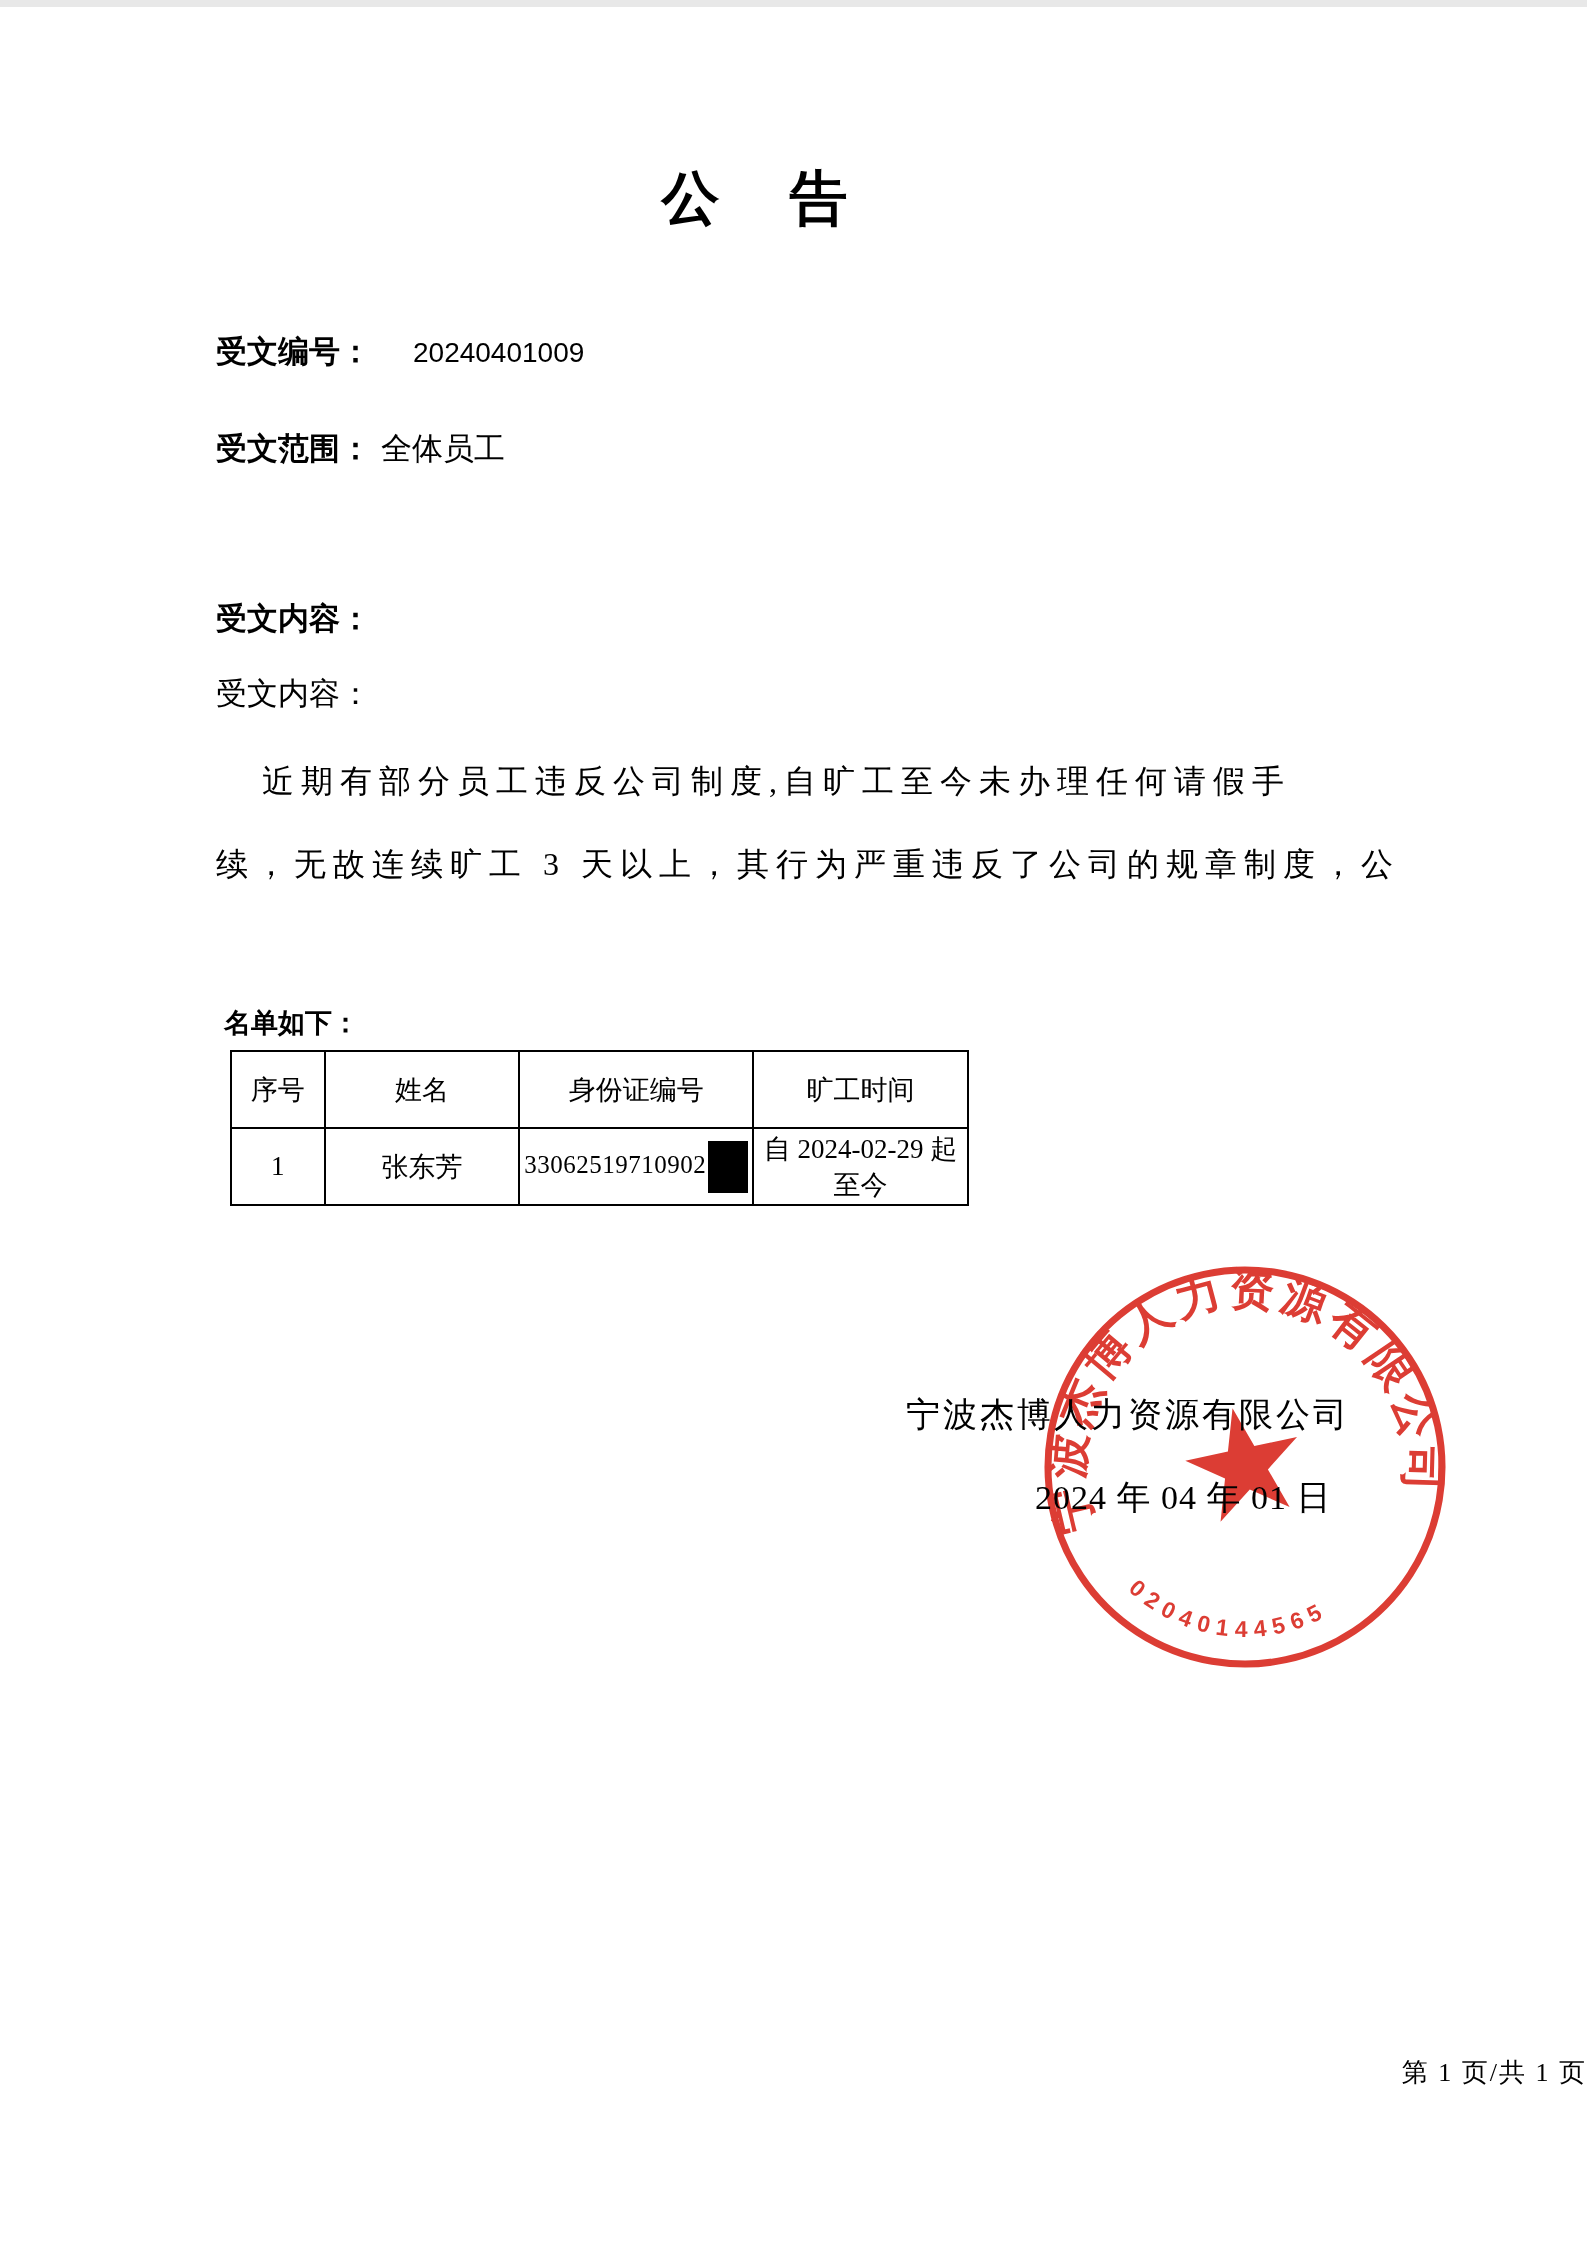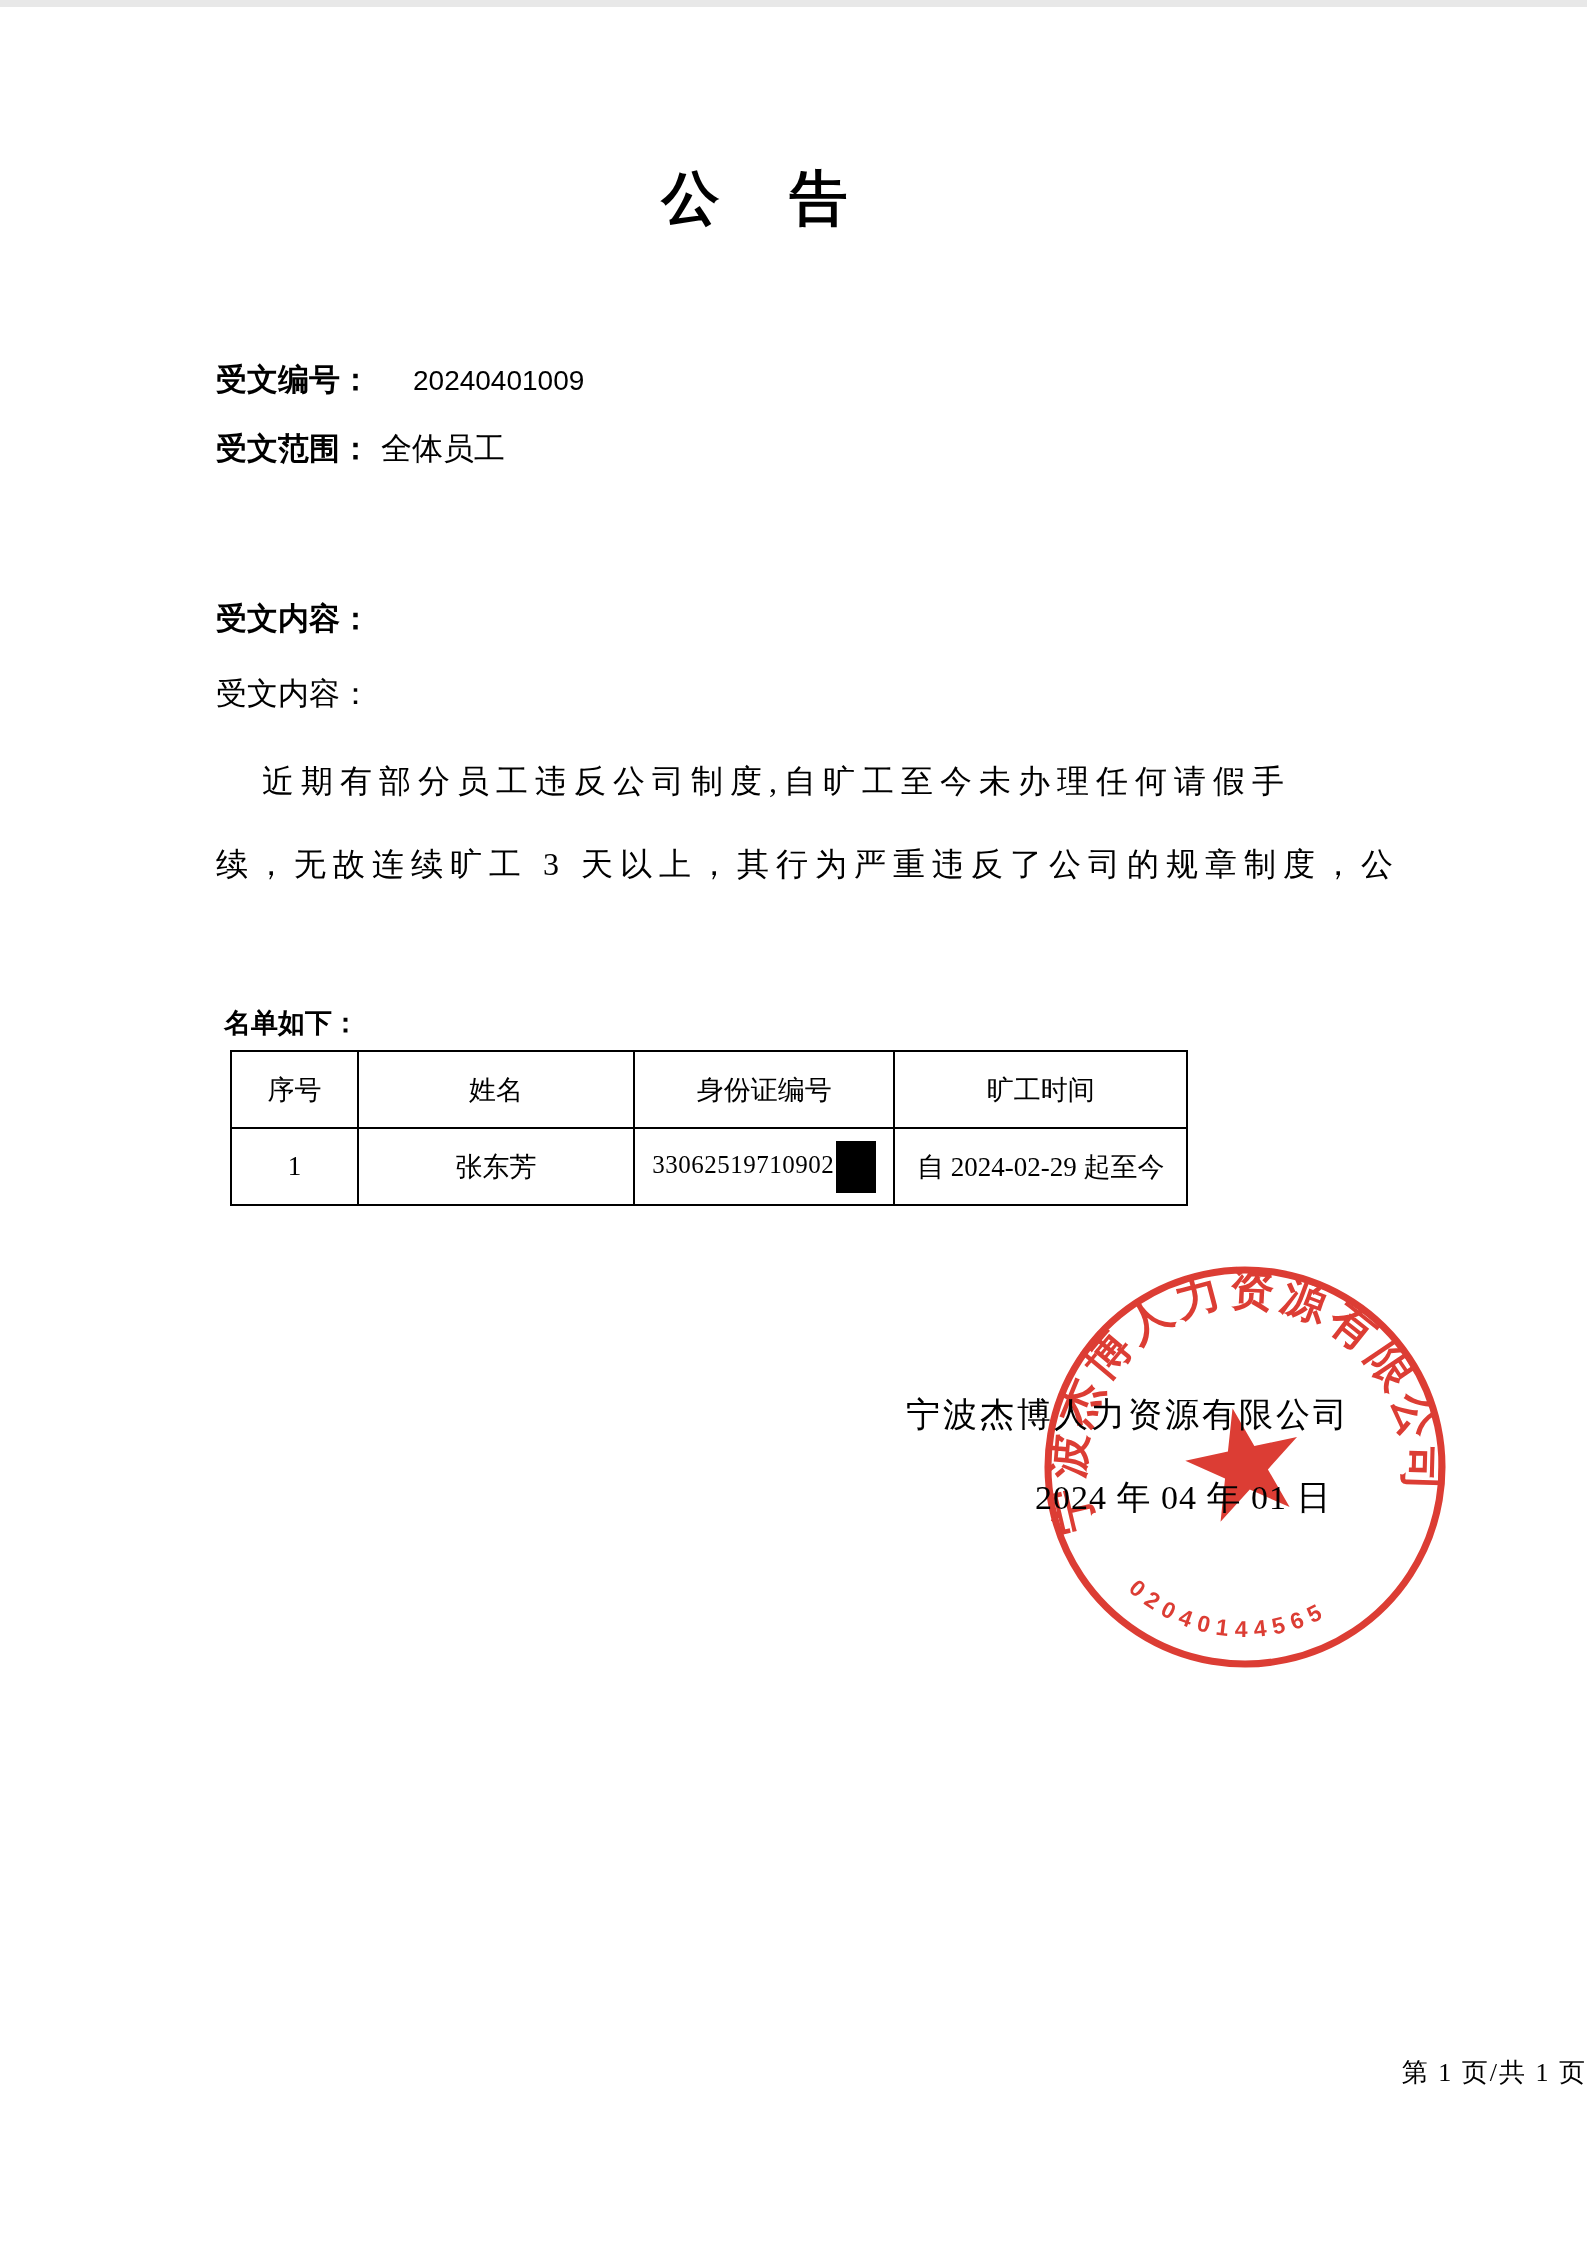--- a/index.html
+++ b/index.html
@@ -16,37 +16,37 @@
     position:absolute;top:153px;left:0;width:1515px;
     text-align:center;
     font-size:58px;font-weight:bold;
     letter-spacing:6px;
     margin:0;
   }
   .field{position:absolute;left:216px;font-size:31px;white-space:nowrap;}
   .field .label{font-weight:bold;}
   .field .value{margin-left:10px;}
   .field .value.num{font-family:"Liberation Sans","DejaVu Sans",sans-serif;font-size:28px;margin-left:42px;}
-  .f1{top:352px;}
+  .f1{top:324px;}
   .f2{top:421px;}
   .f3{top:506px;}
   .f4{top:591px;}
   .salutation{position:absolute;left:216px;top:666px;font-size:31px;}
   .para-line{
     position:absolute;left:216px;width:1160px;
     font-size:32px;letter-spacing:7px;white-space:nowrap;
   }
   .p1{top:753px;padding-left:46px;}
   .p2{top:836px;}
   .p3{top:919px;}
   .list-heading{position:absolute;left:224px;top:998px;font-size:27px;font-weight:bold;}
   table.roster{
     position:absolute;left:230px;top:1043px;
     border-collapse:collapse;
-    width:958px;
+    width:739px;
     font-size:27px;
     text-align:center;
   }
   table.roster th,table.roster td{
     border:2px solid #000;
     font-weight:normal;
     height:75px;
     padding:0;
     vertical-align:middle;
   }

